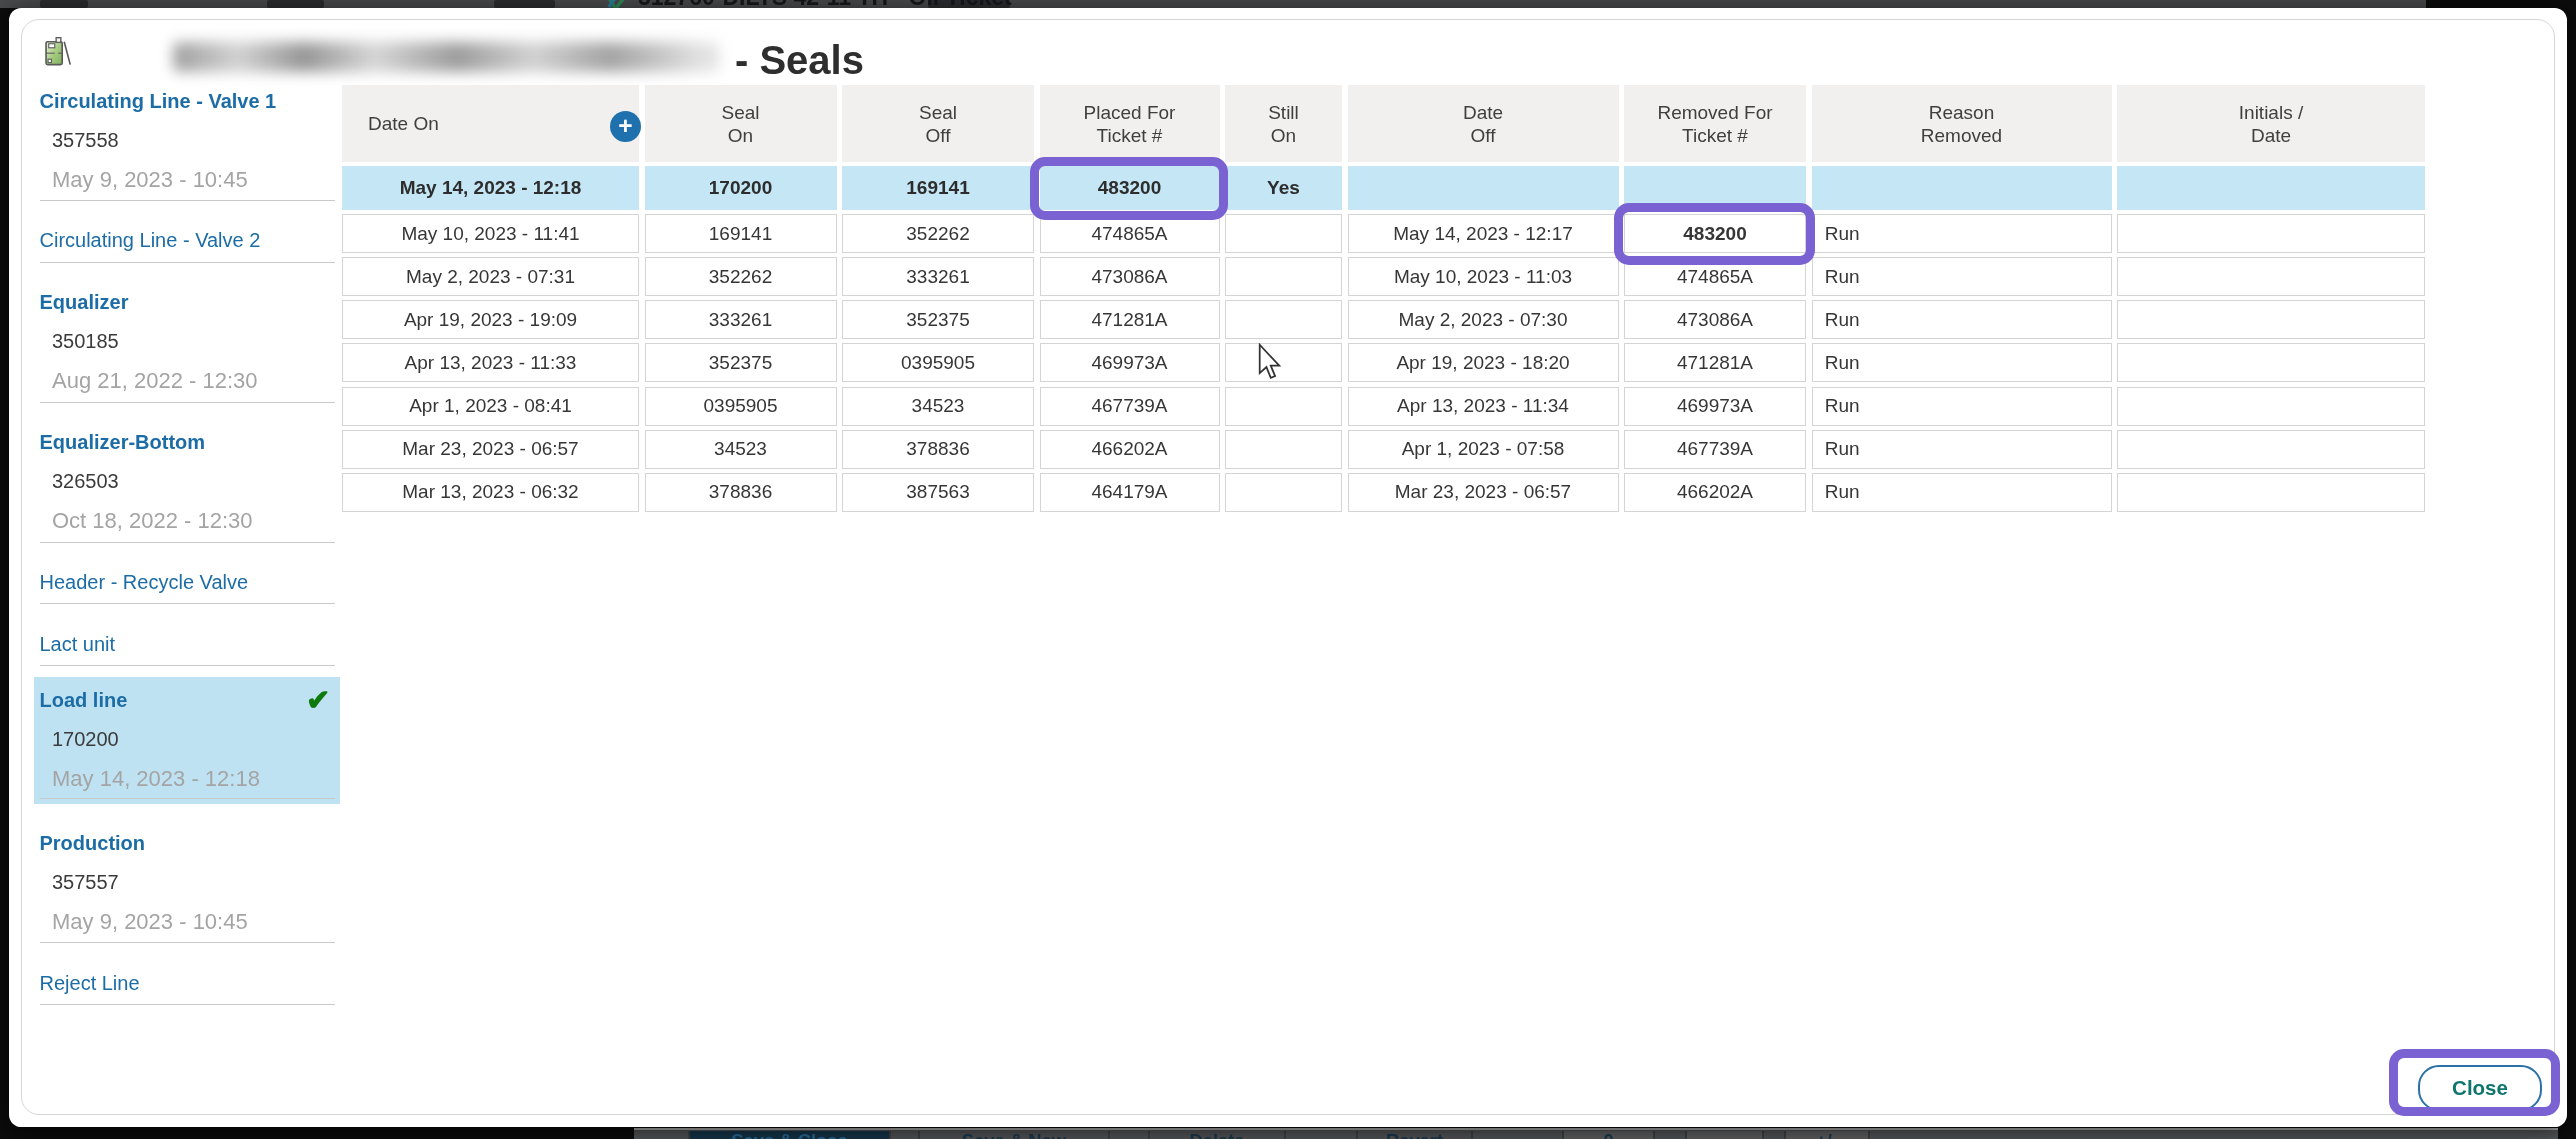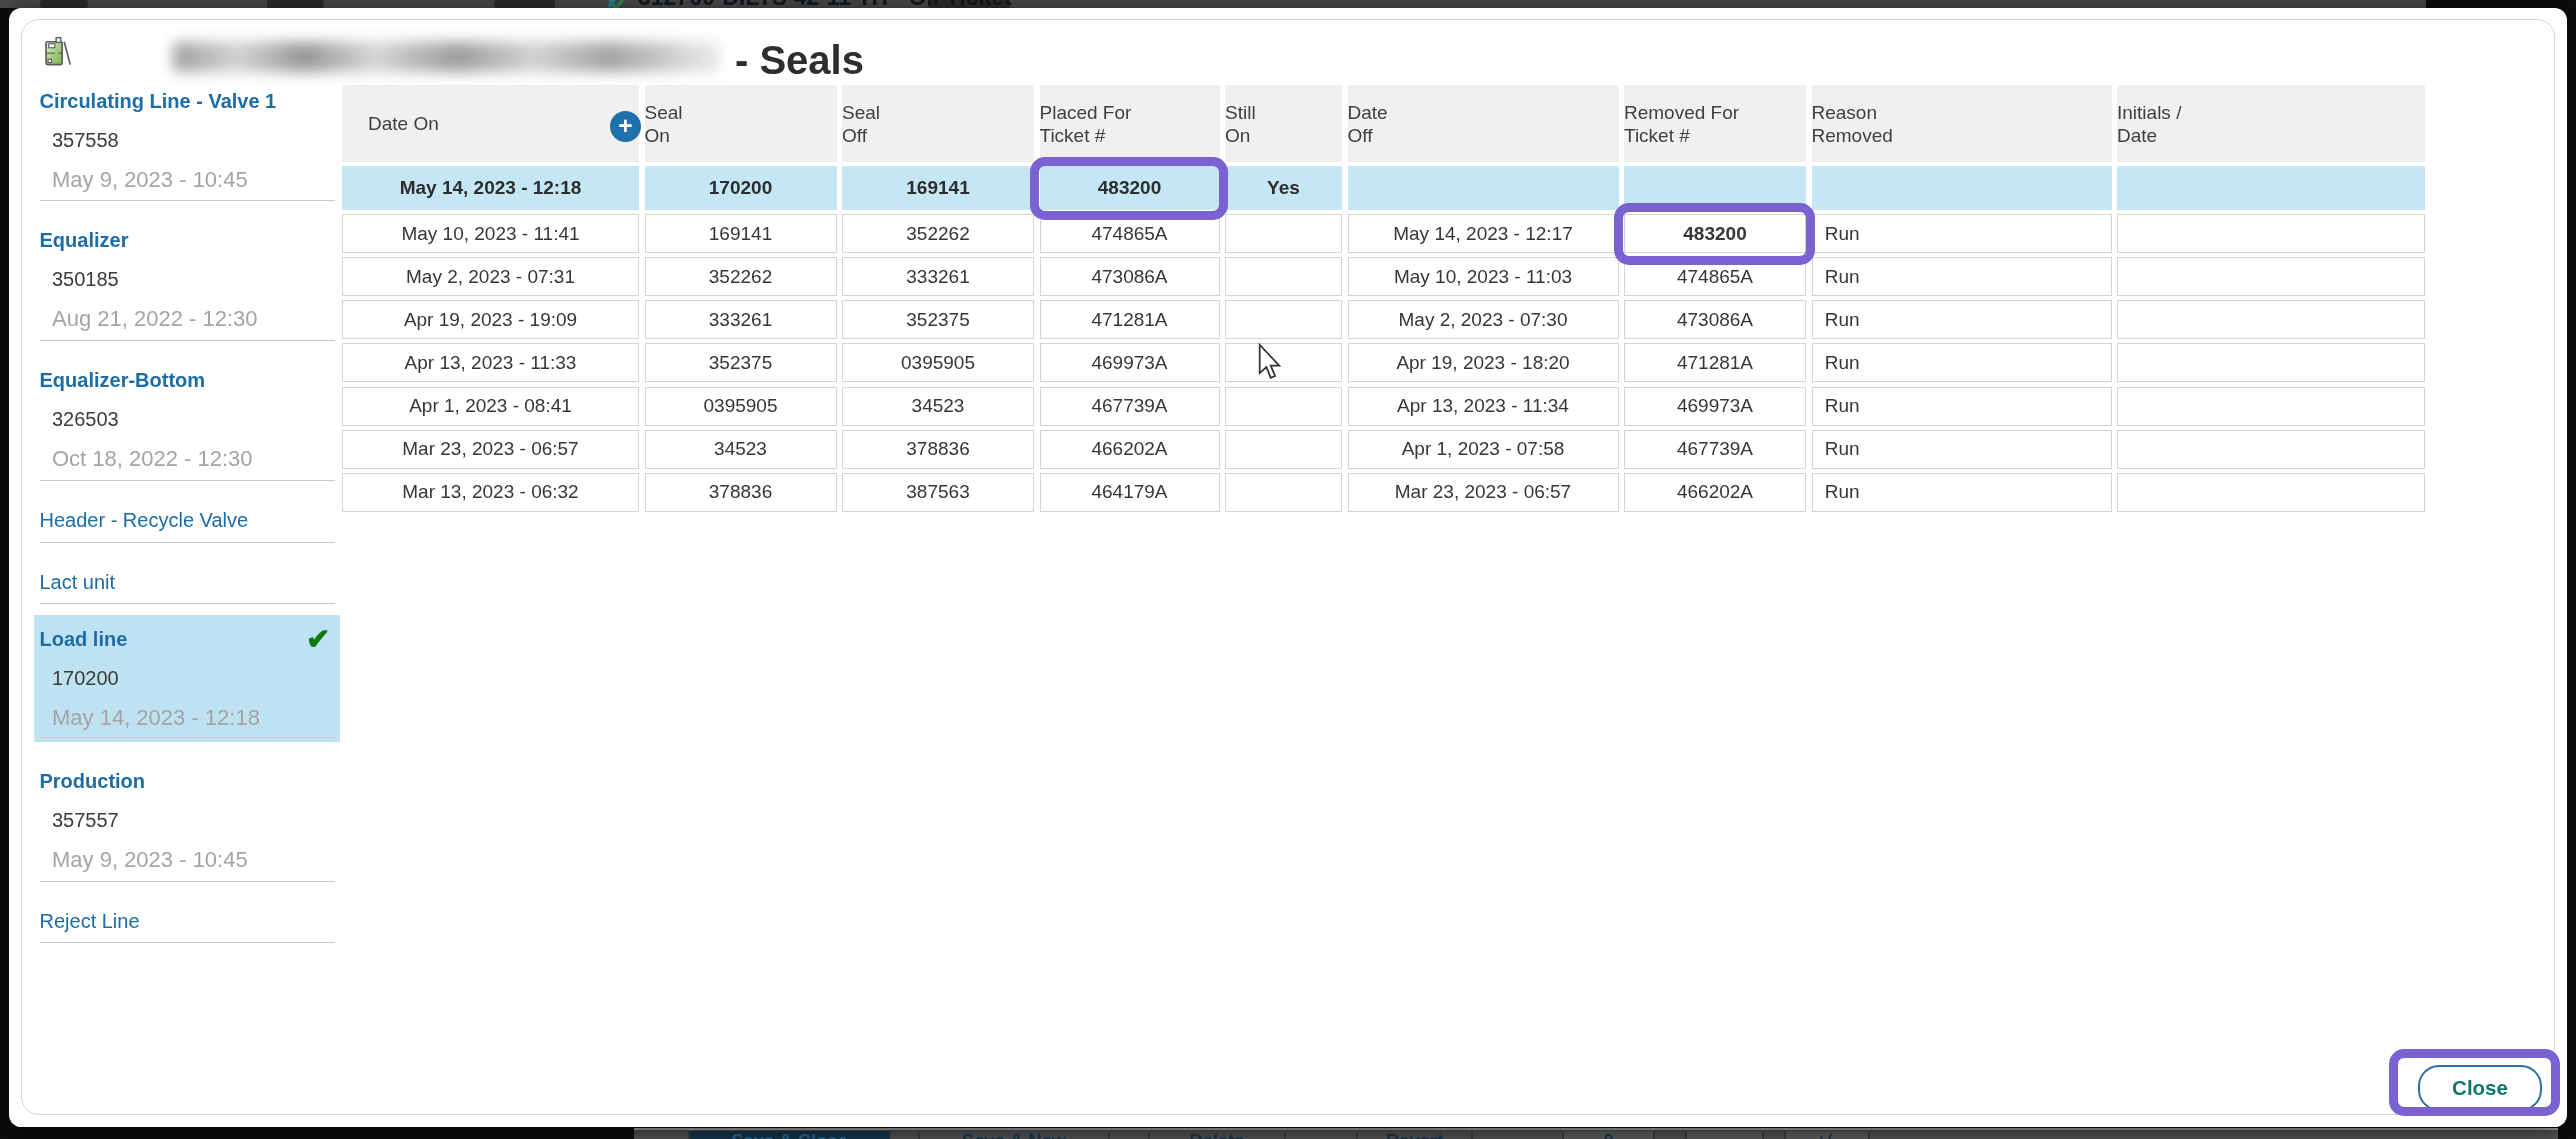--- a/index.html
+++ b/index.html
@@ -38,21 +38,21 @@
   .s-check{color:#0e7a0b;font-size:29px;font-weight:700;line-height:27px;}
   .s-id{line-height:39px;font-size:20px;color:#3b3b3b;padding-left:18px;}
   .s-date{line-height:39px;font-size:22px;color:#a4a4a4;padding-left:18px;}
   .s-div{margin:1.4px 5.5px 0 5.5px;border-top:1.4px solid #c9c9c9;}
   .s-item.selected .s-div{margin-top:0;}
 
   
   .tbl{position:absolute;left:342px;top:85px;display:grid;z-index:3;
        grid-template-columns:297px 192px 192px 180px 117px 271px 182px 300px 308px;
        grid-template-rows:77px 44px repeat(7,39px);gap:4.1px 5.5px;}
-  .hcell{background:#f1f0ee;display:flex;flex-direction:column;align-items:flex-start;justify-content:center;
+  .hcell{background:#f1f0ee;display:flex;flex-direction:column;align-items:center;justify-content:center;
          font-size:19px;color:#3f3f3f;line-height:23px;text-align:center;}
   .hcell.first{align-items:flex-start;padding-left:26px;box-sizing:border-box;}
   .cell{background:#fff;border:1.4px solid #d4d4d4;display:flex;align-items:center;justify-content:center;
         font-size:19px;color:#363636;box-sizing:border-box;}
   .cell.left{justify-content:flex-start;padding-left:12.3px;}
   .cell.hl{background:#c4e6f5;border-color:#c4e6f5;font-weight:700;color:#2d2d2d;}
   .cell.bold{font-weight:700;}
 
   .plus-btn{position:absolute;left:610px;top:111px;width:31px;height:31px;border-radius:50%;
             background:#1e71ad;color:#ffffff;font-size:24.6px;font-weight:700;text-align:center;
@@ -124,20 +124,28 @@
   <div class="s-item">
     <div class="s-title b">
       <span class="s-label">Circulating Line - Valve 1</span>
 
     </div>
     <div class="s-id">357558</div>
     <div class="s-date">May 9, 2023 - 10:45</div>
     <div class="s-div"></div>
   </div>
 
+  <div class="s-item">
+    <div class="s-title">
+      <span class="s-label">Circulating Line - Valve 2</span>
+
+    </div>
+
+    <div class="s-div"></div>
+  </div>
 
   <div class="s-item">
     <div class="s-title b">
       <span class="s-label">Equalizer</span>
 
     </div>
     <div class="s-id">350185</div>
     <div class="s-date">Aug 21, 2022 - 12:30</div>
     <div class="s-div"></div>
   </div>

